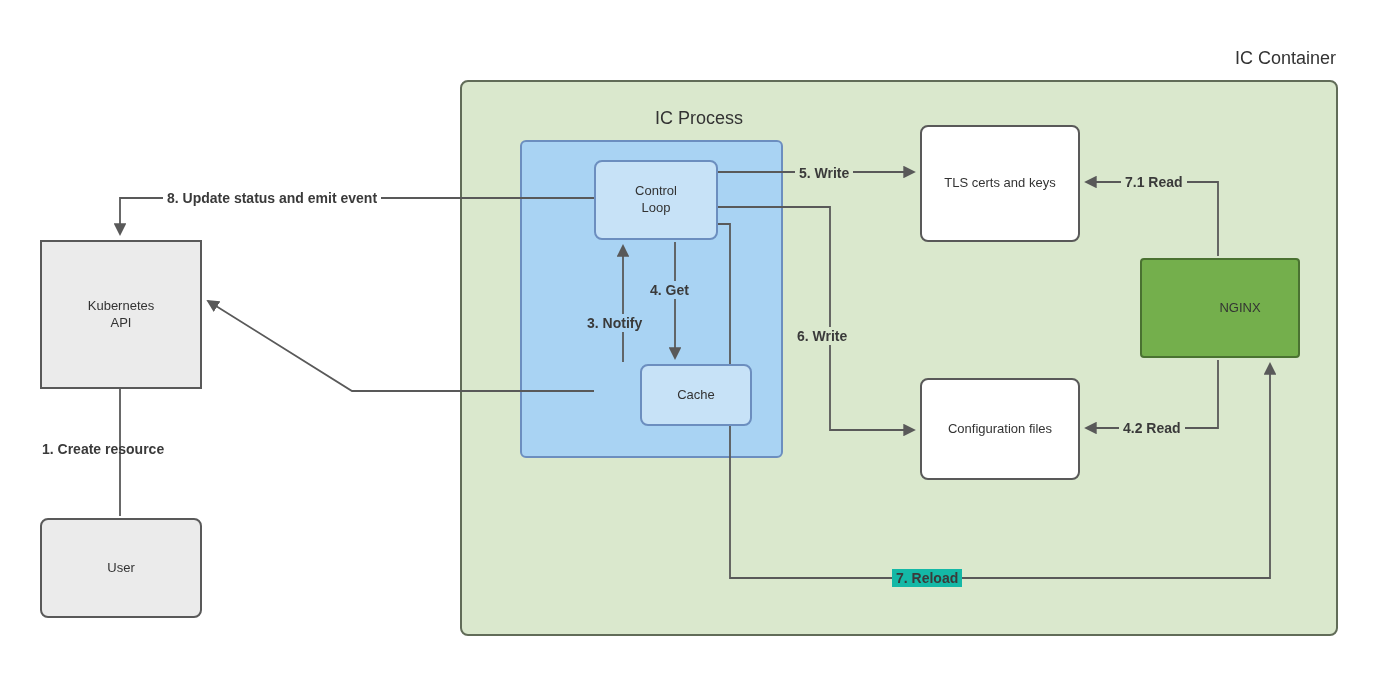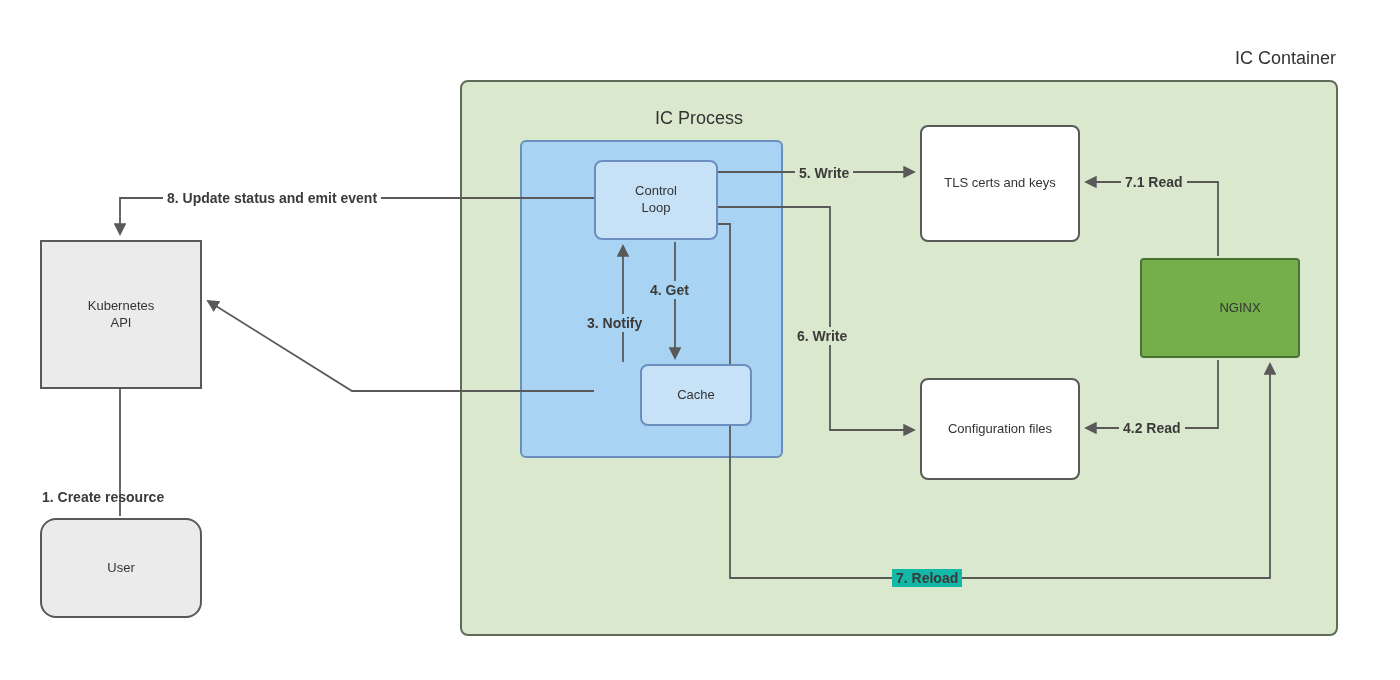--- a/index.html
+++ b/index.html
@@ -32,34 +32,34 @@
     background: #C7E2F7; border: 2px solid #6C8EBF; border-radius: 8px; margin-left: 46px; }
   .node.tls { left: 920px; top: 125px; width: 160px; height: 117px;
     background: #ffffff; border: 2px solid #595959; border-radius: 8px; }
   .node.config { left: 920px; top: 378px; width: 160px; height: 102px;
     background: #ffffff; border: 2px solid #595959; border-radius: 8px; }
   .node.nginx { left: 1140px; top: 258px; width: 160px; height: 100px;
     background: #74AF4C; border: 2px solid #4A7231; border-radius: 4px; color: #333333; padding-left: 40px; }
   .node.k8s { left: 40px; top: 240px; width: 162px; height: 149px;
     background: #EBEBEB; border: 2px solid #595959; border-radius: 0; }
   .node.user { left: 40px; top: 518px; width: 162px; height: 100px;
-    background: #EBEBEB; border: 2px solid #595959; border-radius: 16px; }
+    background: #EBEBEB; border: 2px solid #595959; border-radius: 8px; }
   .lbl { display: inline-block; }
   .w64 { width: 64px; }
   .w90 { width: 90px; }
   .w112 { width: 112px; }
   .w116 { width: 116px; }
   .zone-label { position: absolute; font-size: 18px; color: #333333; }
   .zl-container { left: 1186px; top: 48px; width: 150px; text-align: right; }
   .zl-process { left: 655px; top: 108px; width: 150px; text-align: left; }
   .edge-label {
     position: absolute; font-weight: bold; font-size: 14px; color: #3A3A3A;
     white-space: nowrap; padding: 1px 4px;
   }
-  .l1 { left: 38px;  top: 440px; margin-top: 48px; }
+  .l1 { left: 38px;  top: 440px; }
   .l2 { left: 264px; top: 398px; white-space: pre-line; text-align: center; line-height: 1.55; }
   .l3 { left: 583px; top: 314px; background: #A9D3F3; }
   .l4 { left: 646px; top: 281px; background: #A9D3F3; }
   .l5 { left: 795px; top: 164px; background: #DAE8CD; }
   .l6 { left: 793px; top: 295px; background: #DAE8CD; margin-top: 32px; }
   .l7 { left: 892px; top: 569px; background: #14b8a6; }
   .l71 { left: 1121px; top: 173px; background: #DAE8CD; }
   .l72 { left: 1119px; top: 419px; background: #DAE8CD; }
   .l8 { left: 163px; top: 189px; background: #ffffff; }
   .edge-path { stroke: #595959; stroke-width: 1.8; fill: none; }

